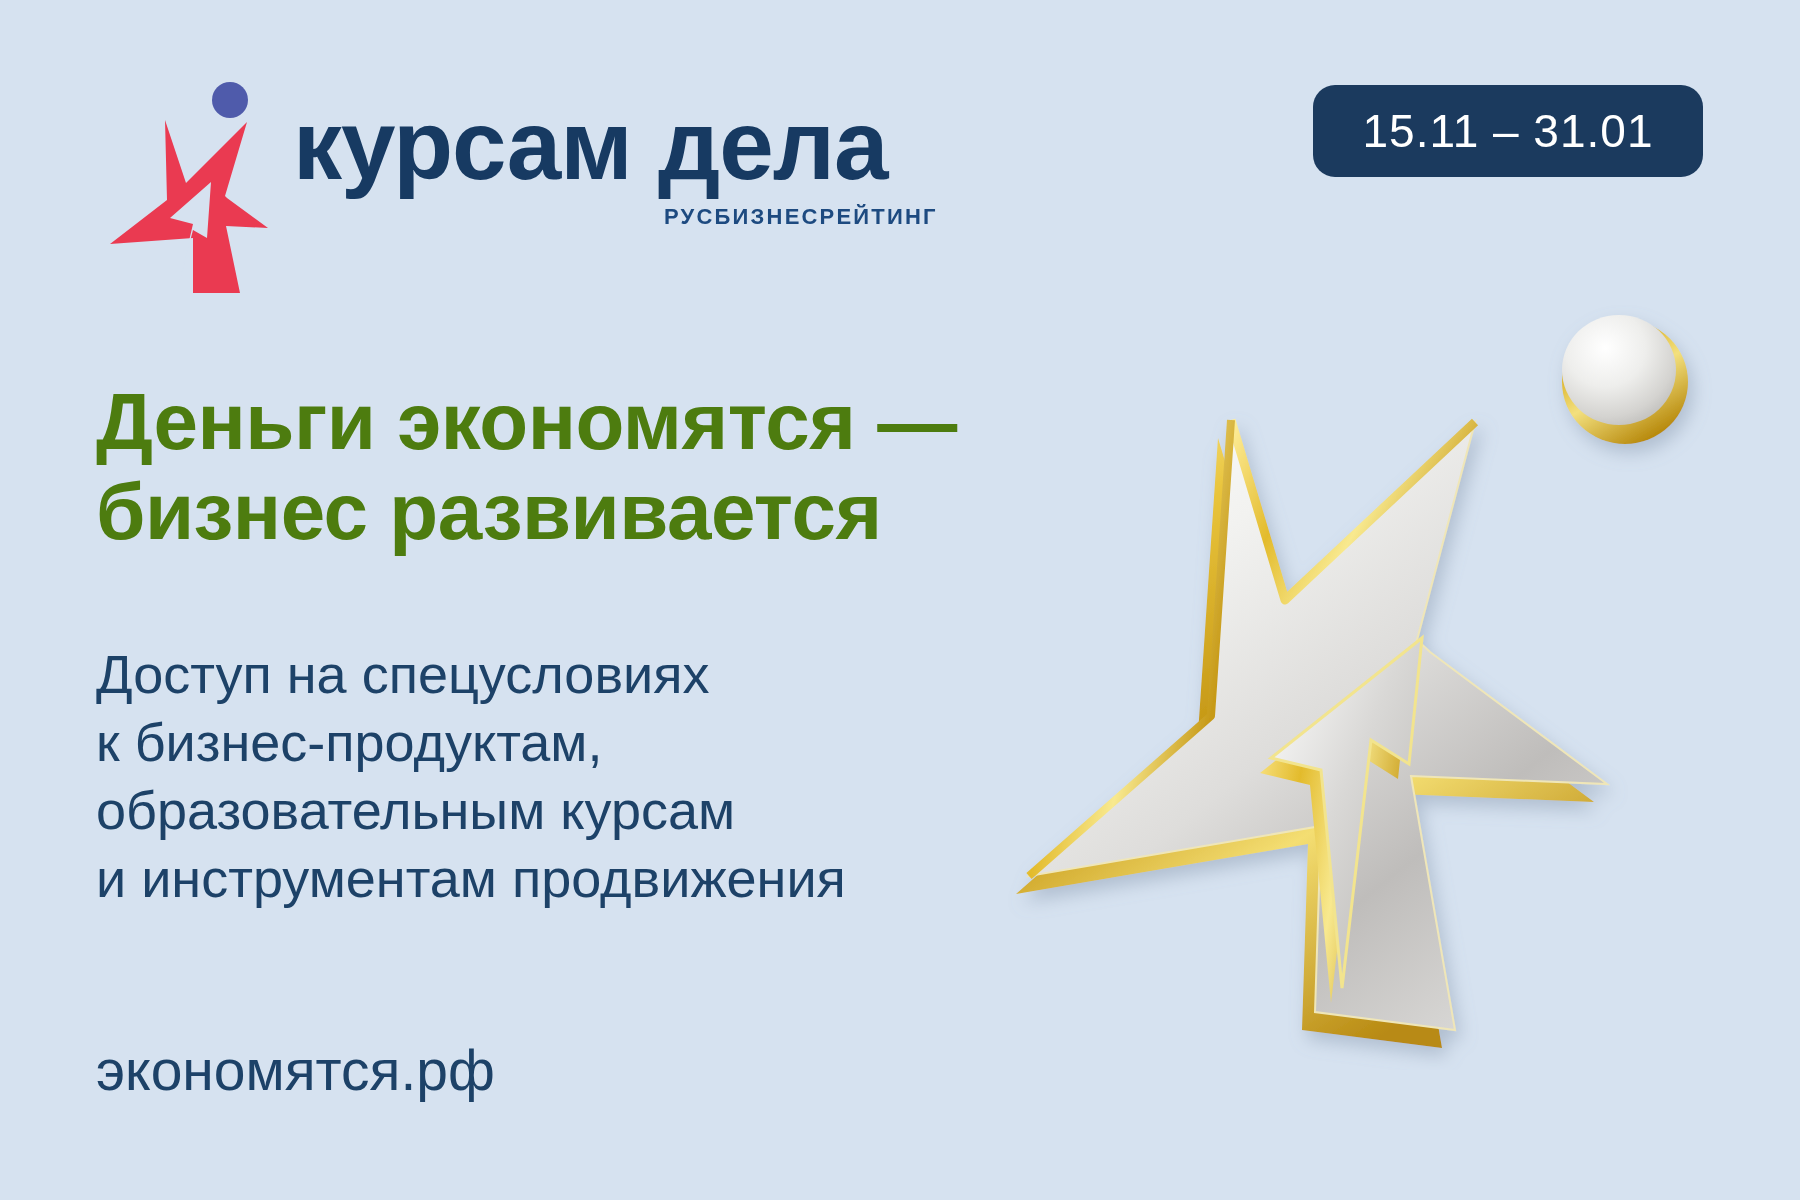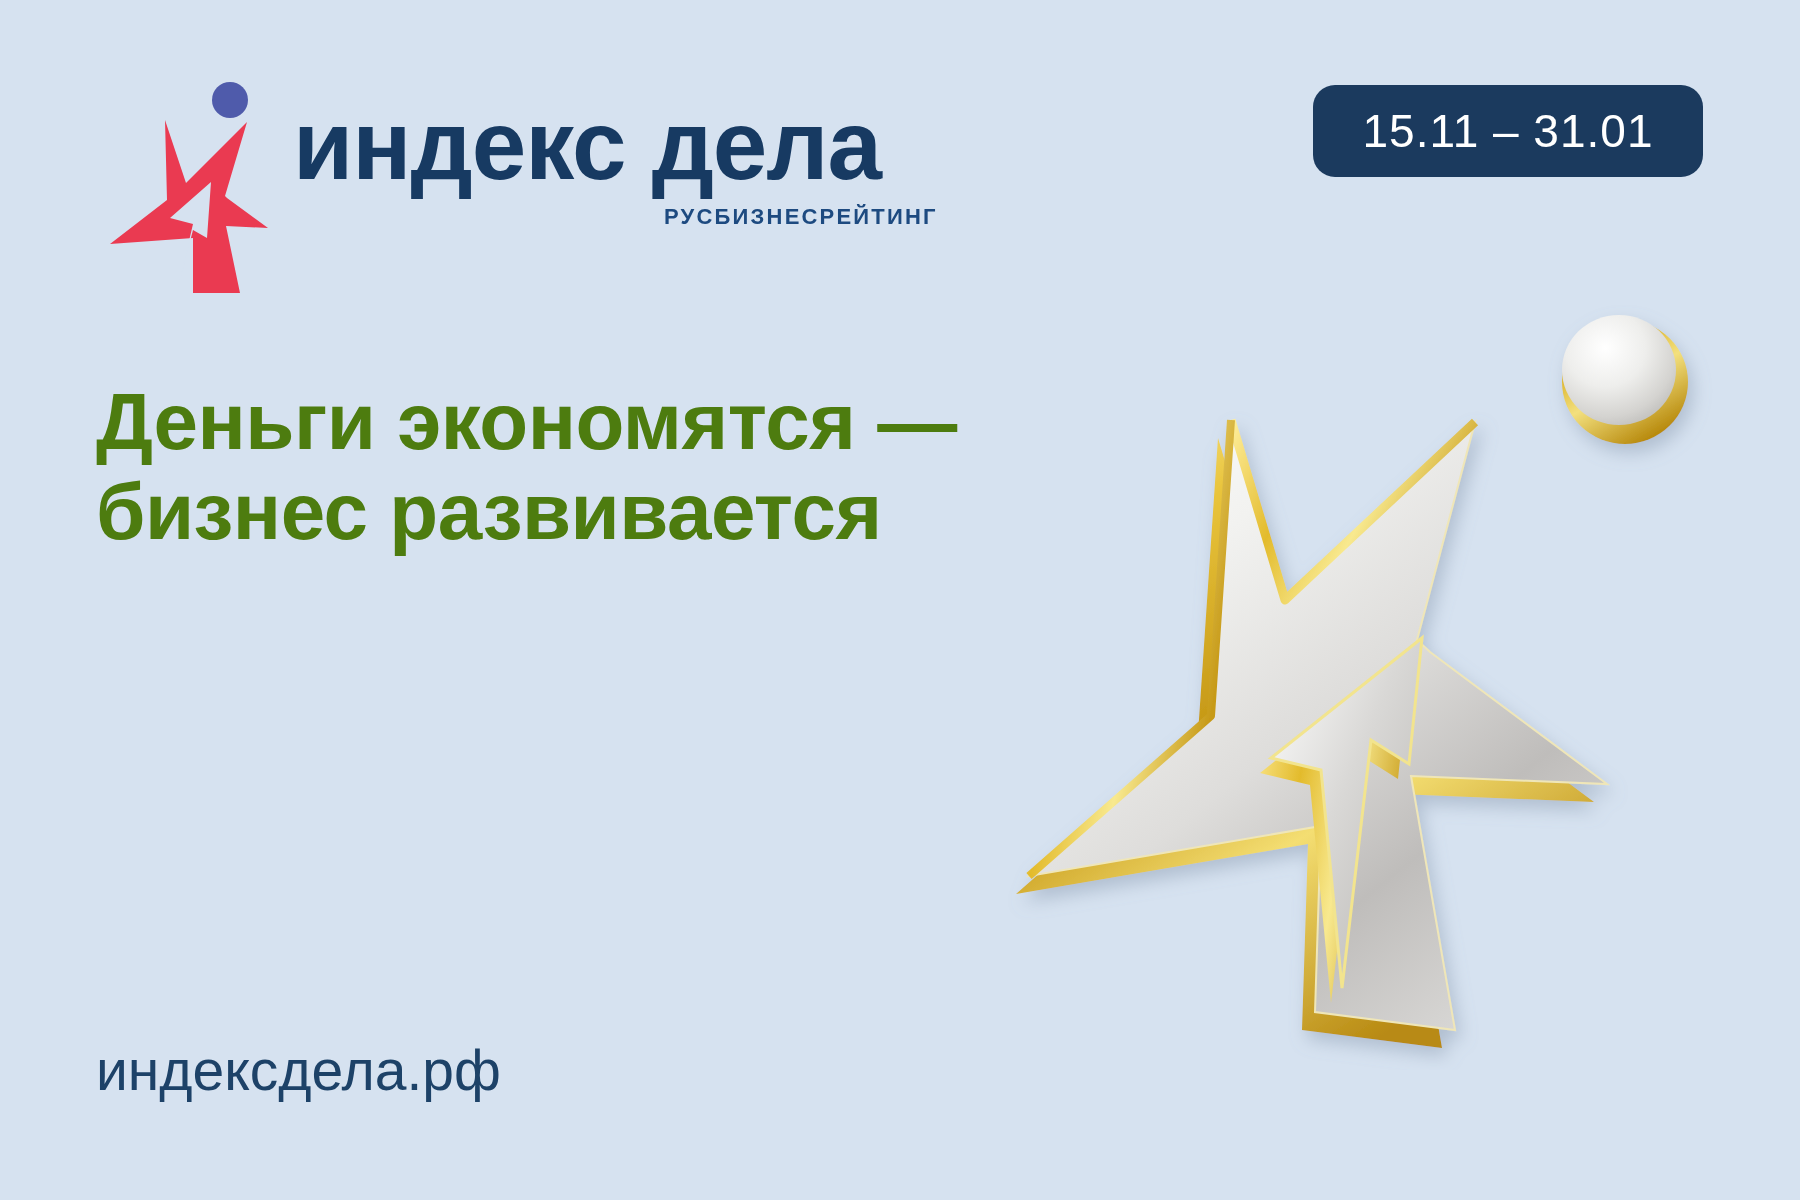--- a/index.html
+++ b/index.html
@@ -142,32 +142,36 @@
         <path d="M 70 210
                  L 85 146
                  L 62 140
                  L 103 104
                  L 99 160
                  L 85 152
                  Z" fill="#d6e2f0"></path>
       </svg>
     </div>
 
-    <div class="logo-wordmark">индекс дела</div>
+    <div class="logo-wordmark">курсам дела</div>
 
     <div class="logo-sub">РУСБИЗНЕСРЕЙТИНГ</div>
   </div>
 
   <div class="date-badge">15.11 – 31.01</div>
 
   <div class="headline">Деньги экономятся —
 бизнес развивается</div>
 
-
-  <div class="site-url">индексдела.рф</div>
+  <div class="subcopy">Доступ на спецусловиях
+к бизнес-продуктам,
+образовательным курсам
+и инструментам продвижения</div>
+
+  <div class="site-url">экономятся.рф</div>
 
   <div class="hero-art">
     <svg viewBox="0 0 800 800" xmlns="http://www.w3.org/2000/svg">
       <defs>
         <linearGradient id="silverFace" x1="0" y1="0" x2="0.75" y2="1">
           <stop offset="0%" stop-color="#ffffff"></stop>
           <stop offset="28%" stop-color="#f2f2f0"></stop>
           <stop offset="55%" stop-color="#dedddb"></stop>
           <stop offset="78%" stop-color="#bfbdbb"></stop>
           <stop offset="100%" stop-color="#d8d7d5"></stop>

